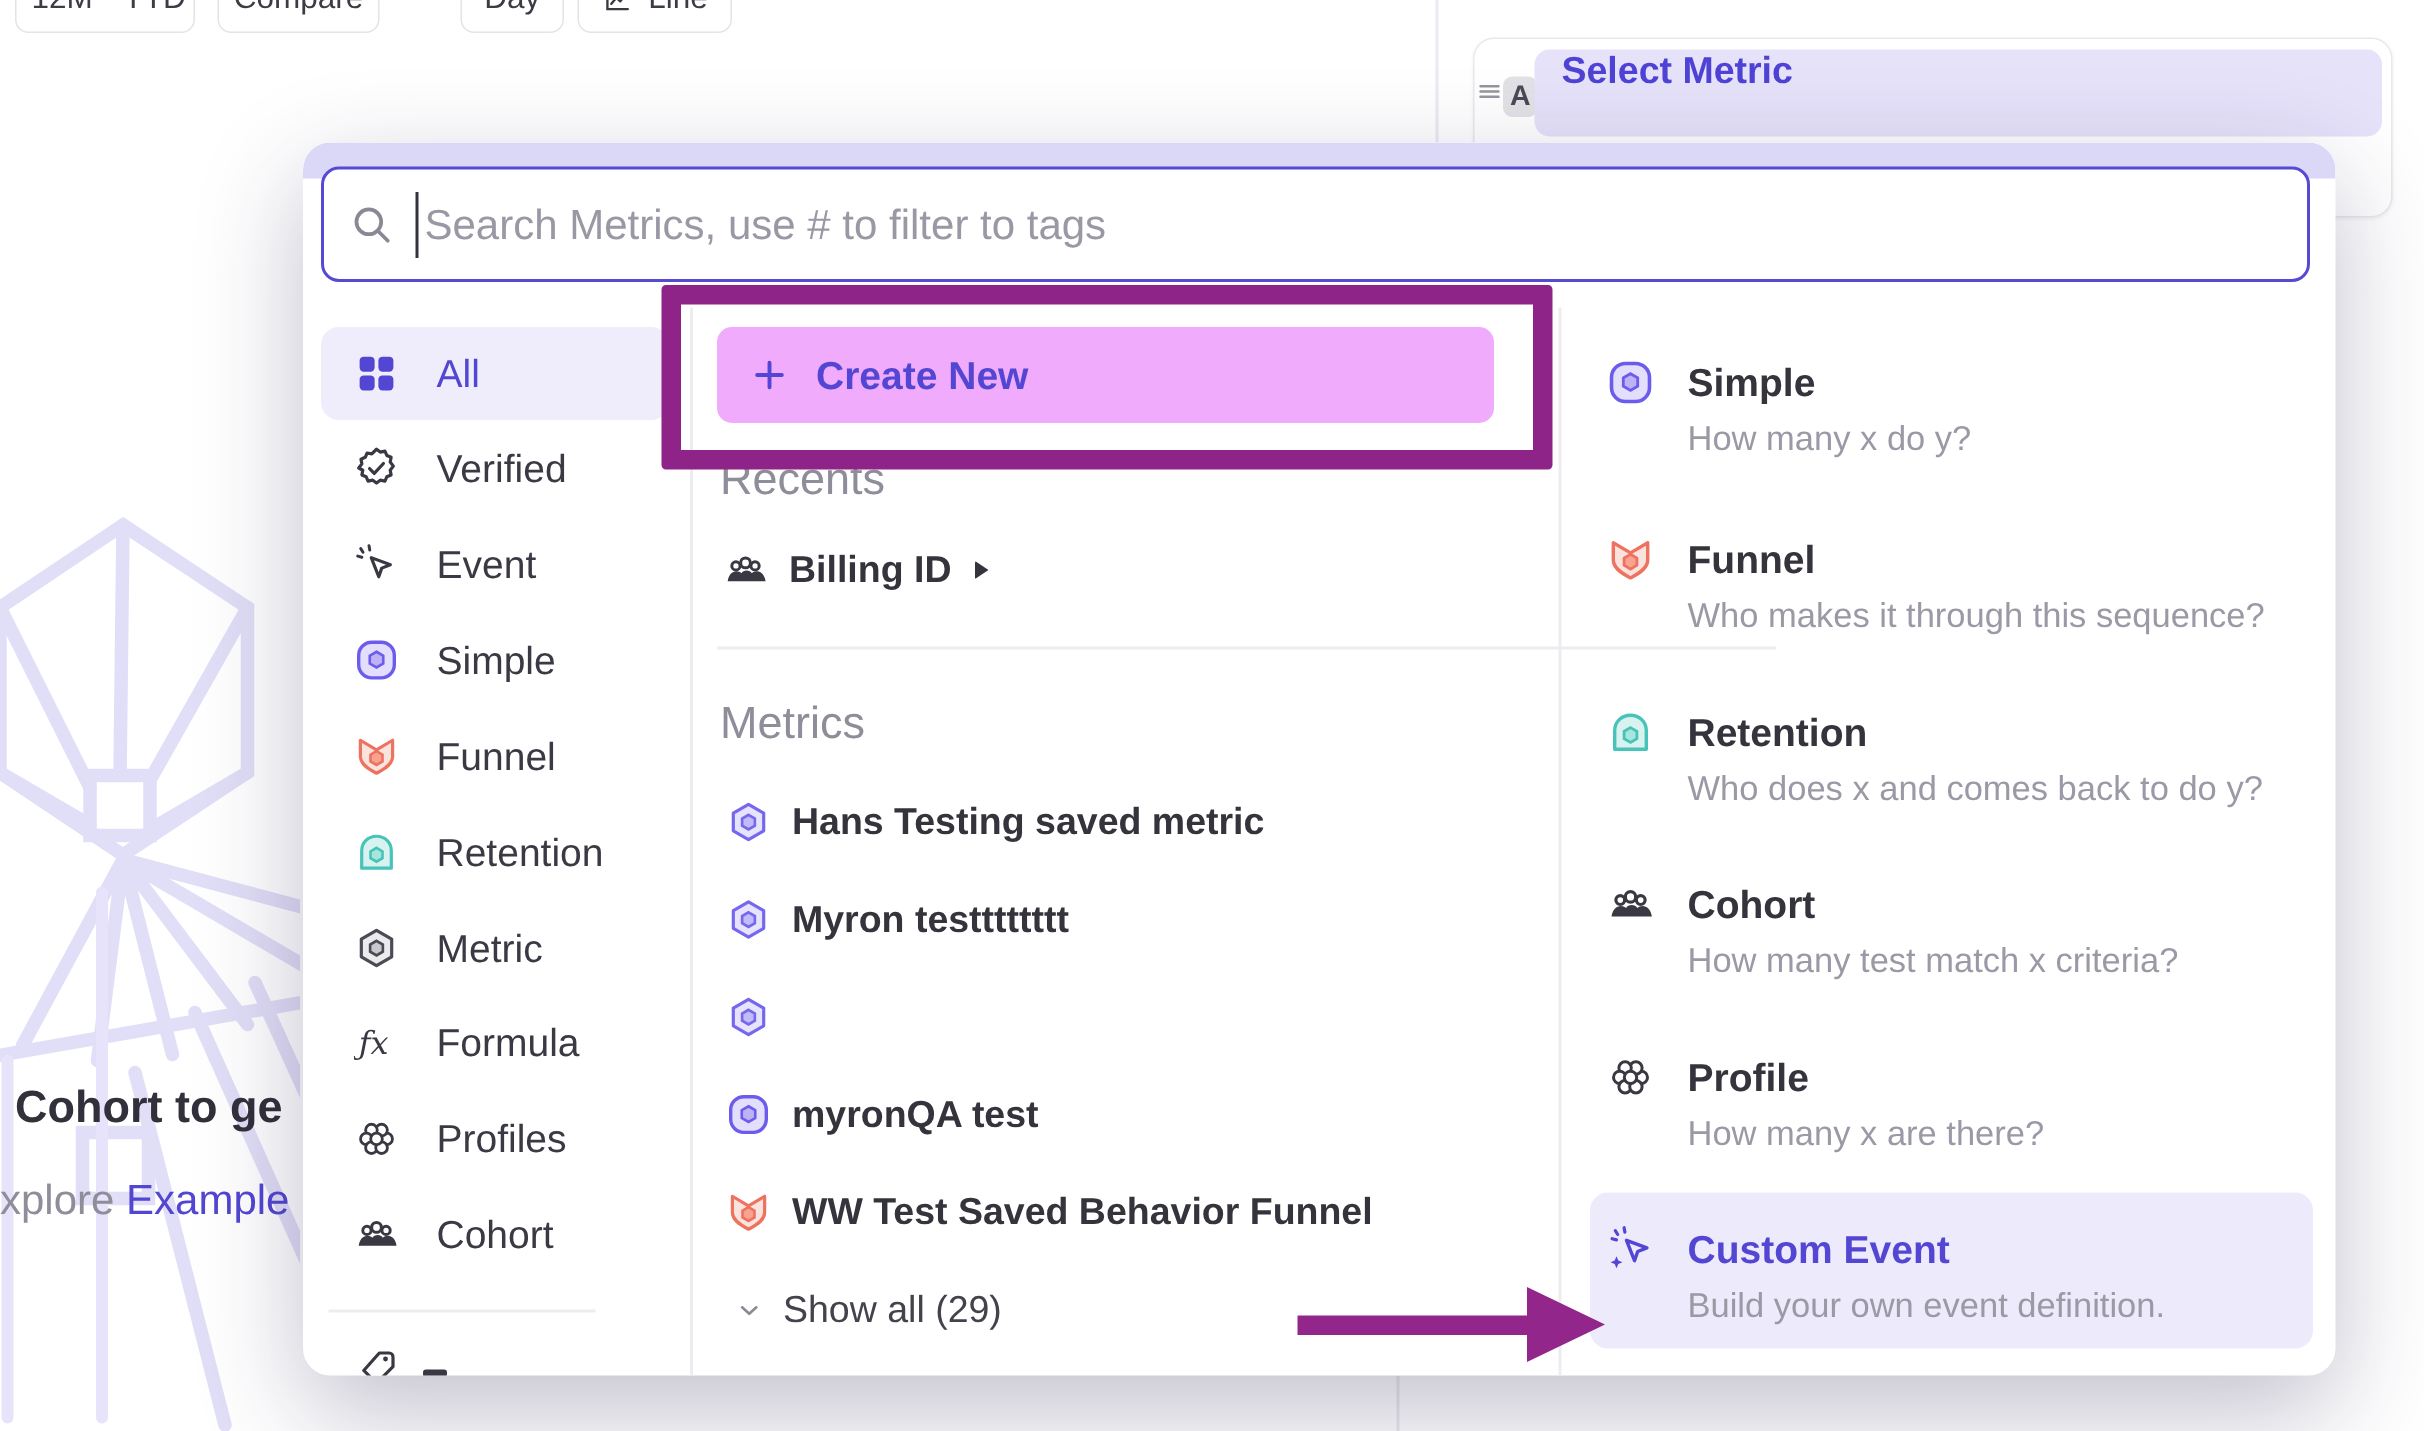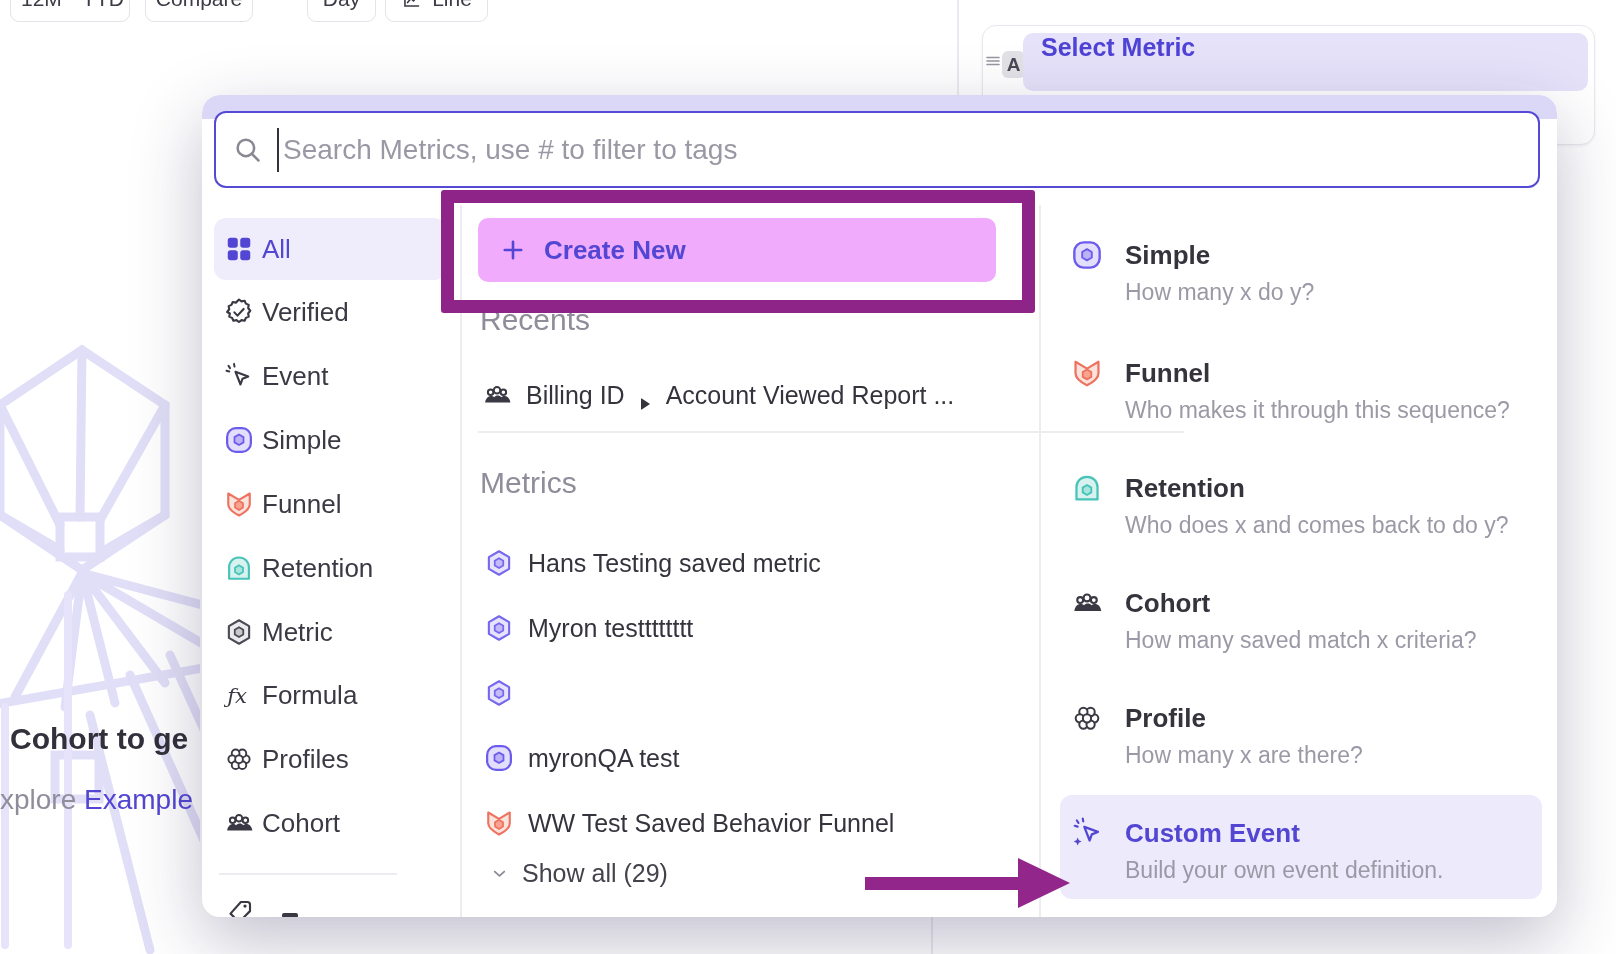--- a/index.html
+++ b/index.html
@@ -34,30 +34,30 @@
                 border:2px solid #564ad4;border-radius:12px;box-sizing:border-box;display:flex;align-items:center;}
   .search-field input{border:none;outline:none;flex:1;font-family:"Liberation Sans",sans-serif;
                 font-size:28px;color:#3a3842;background:transparent;padding:0;}
   .search-field input::placeholder{color:#9a98a4;}
   .caret{width:2px;height:44px;background:#34323c;margin:0 4px 0 14px;}
   .sicon{margin-left:17px;}
   
   .mdiv-v{position:absolute;top:110px;height:712px;width:1.5px;background:#ededf1;}
   .hdiv{position:absolute;height:1.5px;background:#ededf1;}
   
-  .side-row{position:absolute;left:12px;width:232px;height:62px;display:flex;align-items:center;gap:8px;
-            padding-left:10px;box-sizing:border-box;border-radius:12px;color:#3b3943;font-size:26px;font-weight:500;}
+  .side-row{position:absolute;left:12px;width:232px;height:62px;display:flex;align-items:center;gap:25px;
+            padding-left:22px;box-sizing:border-box;border-radius:12px;color:#3b3943;font-size:26px;font-weight:500;}
   .side-row.sel{background:#efecfb;color:#5246d3;}
   
   .create-btn{position:absolute;left:276px;top:123px;width:518px;height:64px;background:#f0abfc;border-radius:10px;
               display:flex;align-items:center;gap:18px;padding-left:22px;box-sizing:border-box;
               color:#5246d3;font-size:26px;font-weight:600;}
   .sect-h{position:absolute;font-size:30px;font-weight:500;color:#8f8d99;line-height:30px;}
-  .mid-row{position:absolute;left:282px;height:60px;display:flex;align-items:flex-end;gap:14px;
-           font-size:25px;font-weight:400;color:#35333c;white-space:nowrap;}
+  .mid-row{position:absolute;left:282px;height:60px;display:flex;align-items:center;gap:14px;
+           font-size:25px;font-weight:700;color:#35333c;white-space:nowrap;}
   .tri{width:0;height:0;border-left:9px solid #35333c;border-top:6px solid transparent;
        border-bottom:6px solid transparent;border-radius:1px;margin:0 2px;}
   .show-all{position:absolute;left:288px;top:748px;height:60px;display:flex;align-items:center;gap:13px;
             font-size:25px;font-weight:500;color:#44424b;}
   
   .type-title{position:absolute;left:923px;font-size:26px;font-weight:600;color:#35333c;line-height:34px;white-space:nowrap;}
   .type-desc{position:absolute;left:923px;font-size:23px;color:#9b99a5;line-height:28px;white-space:nowrap;}
   .type-title.hl{color:#5246d3;}
   .type-icon{position:absolute;left:869px;}
   .custom-block{position:absolute;left:858px;top:700px;width:482px;height:104px;background:#edeafb;border-radius:12px;}
@@ -311,21 +311,20 @@
     </div>
 
     <div class="sect-h" style="left:278px;top:210px">Recents</div>
 
     <div class="mid-row" style="top:255px;left:280px">
       <svg class="ic ic30 ic-dark">
           <use href="#sym-people"></use>
         </svg>
       <span>Billing ID</span>
       <span class="tri"></span>
-      <span>Account Viewed Report ...</span>
     </div>
 
     <div class="hdiv" style="left:276px;top:336px;width:706px"></div>
 
     <div class="sect-h" style="left:278px;top:373px">Metrics</div>
 
     <div class="mid-row" style="top:423px">
       <svg class="ic ic30">
           <use href="#sym-hex-purple"></use>
         </svg>
@@ -379,21 +378,21 @@
     <svg class="type-icon ic ic32" style="top:377px">
         <use href="#sym-retention"></use>
       </svg>
     <div class="type-title" style="top:376px">Retention</div>
     <div class="type-desc" style="top:416px">Who does x and comes back to do y?</div>
 
     <svg class="type-icon ic ic32 ic-dark" style="top:492px">
         <use href="#sym-people"></use>
       </svg>
     <div class="type-title" style="top:491px">Cohort</div>
-    <div class="type-desc" style="top:531px">How many saved match x criteria?</div>
+    <div class="type-desc" style="top:531px">How many test match x criteria?</div>
 
     <svg class="type-icon ic ic32 ic-dark" style="top:607px">
         <use href="#sym-flower"></use>
       </svg>
     <div class="type-title" style="top:606px">Profile</div>
     <div class="type-desc" style="top:646px">How many x are there?</div>
 
     <svg class="type-icon ic ic32 ic-purple" style="top:722px">
         <use href="#sym-cursor-star"></use>
       </svg>

